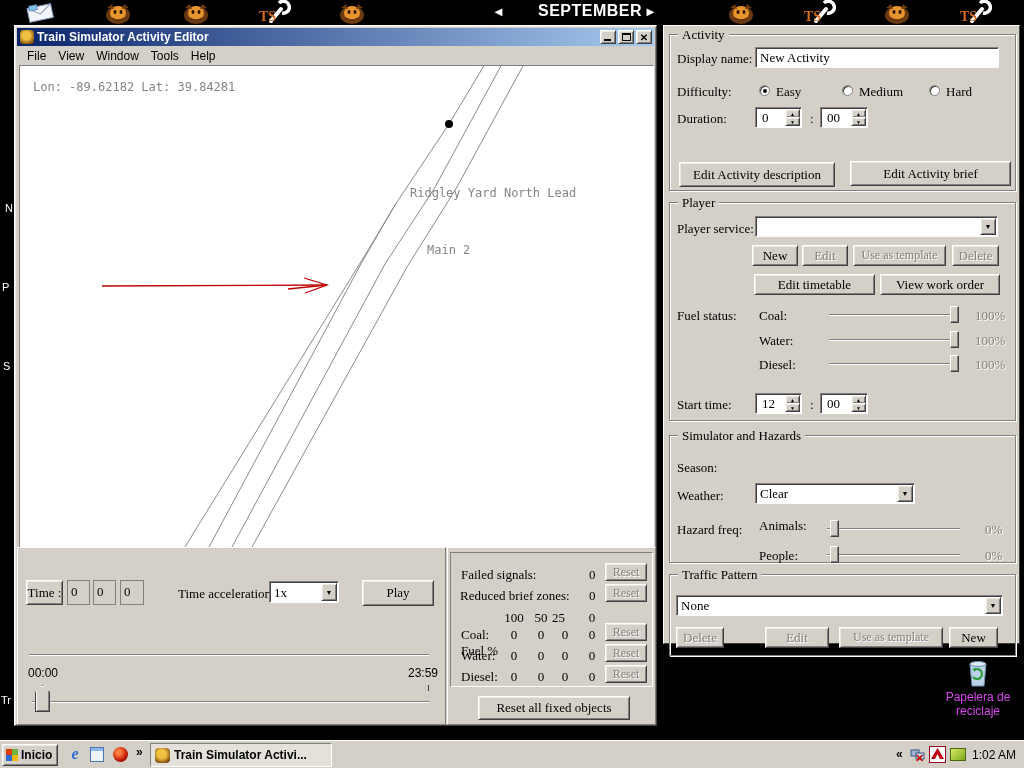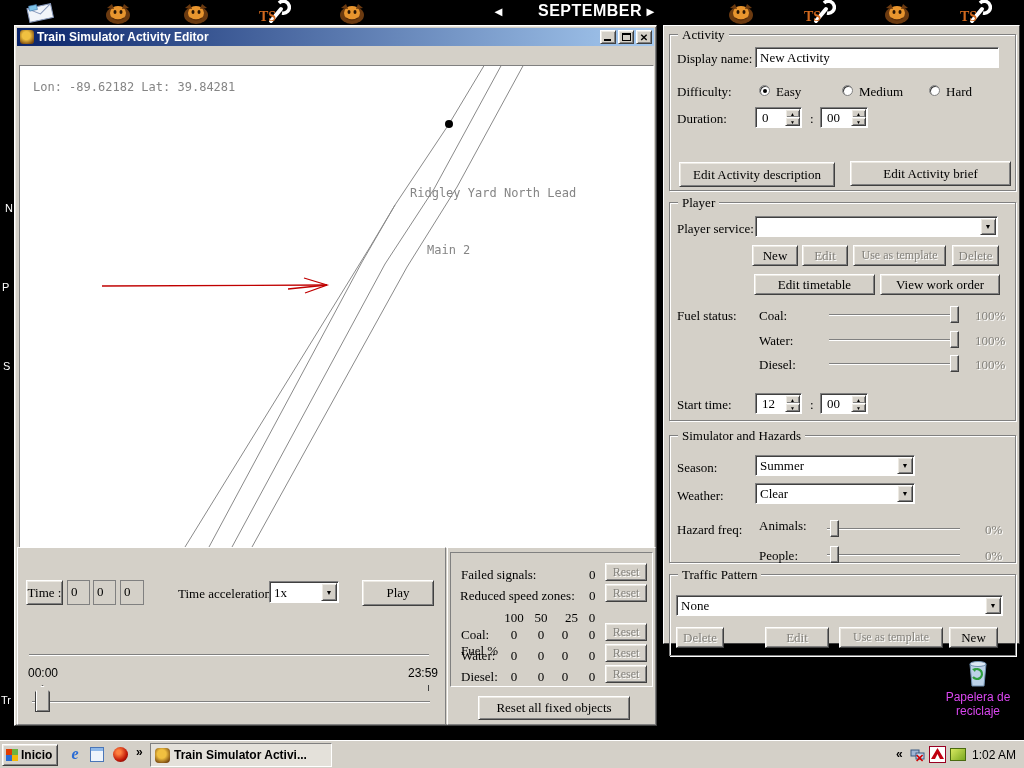--- a/index.html
+++ b/index.html
@@ -156,20 +156,27 @@
       <div class="raised" style="width:16px;height:14px;position:relative;">
           <div style="position:absolute;left:3px;bottom:2px;width:7px;height:2px;background:#000;"></div>
         </div>
       <div class="raised" style="width:16px;height:14px;position:relative;">
           <div style="position:absolute;left:3px;top:2px;width:9px;height:8px;border:1px solid #000;border-top-width:2px;"></div>
         </div>
       <div class="raised" style="width:16px;height:14px;display:flex;align-items:center;justify-content:center;font:bold 10px 'Liberation Sans',sans-serif;">✕</div>
     </div>
   </div>
 
+  <div class="abs" style="left:2px;top:20px;width:637px;height:19px;background:#d4d0c8;display:flex;align-items:center;padding-left:4px;">
+    <div class="menu-item">File</div>
+    <div class="menu-item">View</div>
+    <div class="menu-item">Window</div>
+    <div class="menu-item">Tools</div>
+    <div class="menu-item">Help</div>
+  </div>
 
   <div class="abs" style="left:4px;top:39px;width:635px;height:483px;background:#fff;border:1px solid;border-color:#808080 #fff #fff #808080;overflow:hidden;">
     <svg width="633" height="481" viewBox="0 0 633 481" style="position:absolute;left:0;top:0;">
       <polyline points="465,-2 429,58 405,94 375,139 350,181 165,481" fill="none" stroke="#8a8a8a" stroke-width="1"></polyline>
       <polyline points="375,139 342,196 189,481" fill="none" stroke="#8a8a8a" stroke-width="1"></polyline>
       <polyline points="482,-2 414,123 365,198 212,481" fill="none" stroke="#8a8a8a" stroke-width="1"></polyline>
       <polyline points="504,-2 437,121 387,201 232,481" fill="none" stroke="#8a8a8a" stroke-width="1"></polyline>
       <circle cx="429" cy="58" r="4" fill="#000"></circle>
       <g stroke="#c00000" stroke-width="1.3" fill="none">
         <line x1="82" y1="220" x2="307" y2="219"></line>
@@ -199,27 +206,27 @@
     <div class="abs" style="left:410px;top:137px;width:1px;height:6px;background:#404040;"></div>
     <div class="track" style="left:14px;top:153px;width:398px;"></div>
     <div class="abs" style="left:17px;top:137px;width:15px;height:27px;background:#d4d0c8;border:1px solid #404040;box-shadow:inset 1px 1px 0 #fff, inset -1px -1px 0 #808080;clip-path:polygon(0 26%,50% 0,100% 26%,100% 100%,0 100%);"></div>
   </div>
 
   <div class="abs" style="left:432px;top:521px;width:209px;height:178px;background:#d4d0c8;border:1px solid;border-color:#fff #808080 #808080 #fff;padding-left:40px;">
     <div class="abs" style="left:2px;top:4px;width:203px;height:135px;border:1px solid;border-color:#808080 #fff #fff #808080;">
       <div class="slabel" style="left:10px;top:14px;">Failed signals:</div>
       <div class="slabel" style="left:138px;top:14px;">0</div>
       <div class="btn raised dis" style="position:absolute;left:154px;top:10px;width:42px;height:18px;font-size:12px;">Reset</div>
-      <div class="slabel" style="left:9px;top:35px;">Reduced speed zones:</div>
+      <div class="slabel" style="left:9px;top:35px;">Reduced brief zones:</div>
       <div class="slabel" style="left:138px;top:35px;">0</div>
       <div class="btn raised dis" style="position:absolute;left:154px;top:31px;width:42px;height:18px;font-size:12px;">Reset</div>
       <div class="slabel" style="left:10px;top:66px;margin-top:24px;">Fuel %</div>
       <div class="slabel" style="left:50px;top:57px;width:26px;text-align:center;">100</div>
       <div class="slabel" style="left:77px;top:57px;width:26px;text-align:center;">50</div>
-      <div class="slabel" style="left:101px;top:57px;width:26px;text-align:right;">25</div>
+      <div class="slabel" style="left:101px;top:57px;width:26px;text-align:left;">25</div>
       <div class="slabel" style="left:128px;top:57px;width:26px;text-align:center;">0</div>
 
       <div class="slabel" style="left:10px;top:74px;">Coal:</div>
       <div class="slabel" style="left:50px;top:74px;width:26px;text-align:center;">0</div>
       <div class="slabel" style="left:77px;top:74px;width:26px;text-align:center;">0</div>
       <div class="slabel" style="left:101px;top:74px;width:26px;text-align:center;">0</div>
       <div class="slabel" style="left:128px;top:74px;width:26px;text-align:center;">0</div>
       <div class="btn raised dis" style="position:absolute;left:154px;top:70px;width:42px;height:18px;font-size:12px;">Reset</div>
 
       <div class="slabel" style="left:10px;top:95px;">Water:</div>
@@ -313,24 +320,20 @@
     <div class="spin" style="left:150px;top:190px;width:48px;height:21px;">
       <span class="sval">00</span>
       <div class="up raised">▲</div>
       <div class="dn raised">▼</div>
     </div>
   </div>
 
   <div class="group" style="left:5px;top:409px;width:347px;height:128px;">
     <div class="gtitle">Simulator and Hazards</div>
     <div class="slabel" style="left:7px;top:24px;">Season:</div>
-    <div class="dd" style="left:85px;top:19px;width:160px;height:21px;">
-      <span class="val">Summer</span>
-      <div class="arrow raised">▼</div>
-    </div>
     <div class="slabel" style="left:7px;top:52px;">Weather:</div>
     <div class="dd" style="left:85px;top:47px;width:160px;height:21px;">
       <span class="val">Clear</span>
       <div class="arrow raised">▼</div>
     </div>
     <div class="slabel" style="left:7px;top:86px;">Hazard freq:</div>
     <div class="slabel" style="left:89px;top:82px;">Animals:</div>
     <div class="track" style="left:157px;top:92px;width:133px;"></div>
     <div class="thumb" style="left:160px;top:84px;"></div>
     <div class="slabel gray" style="left:315px;top:86px;">0%</div>

